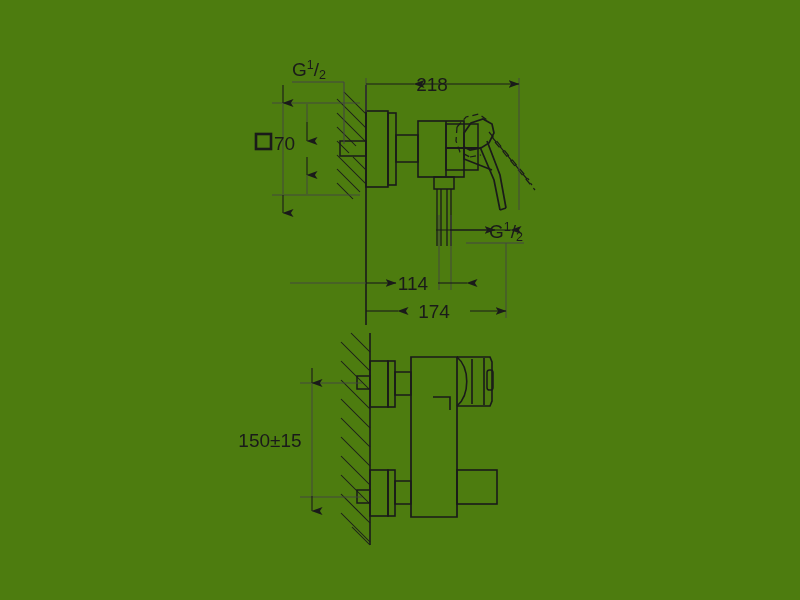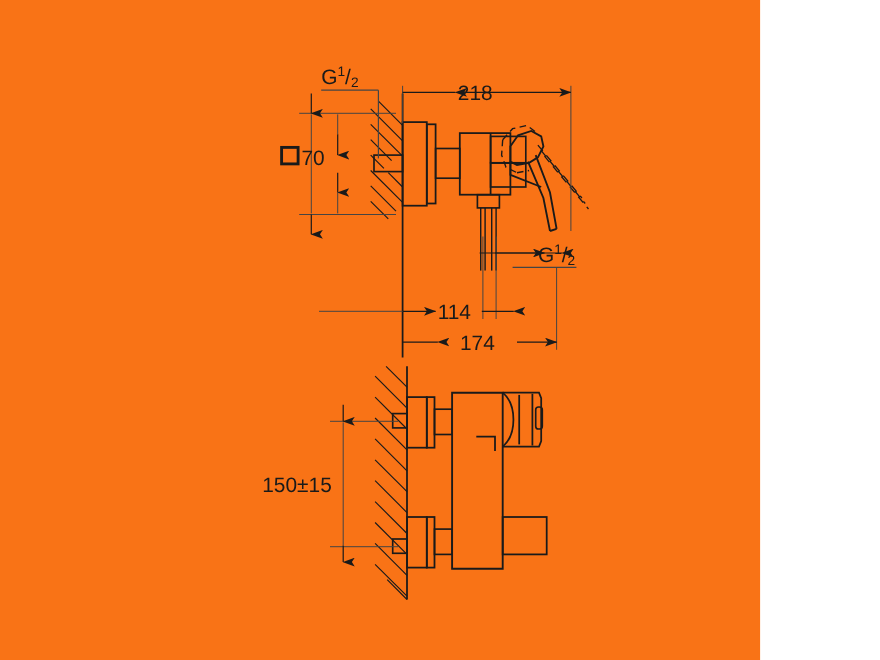--- a/index.html
+++ b/index.html
@@ -1,17 +1,17 @@
 <!DOCTYPE html>
 <html><head>
 <meta charset="utf-8">
 <style>
   html,body{margin:0;padding:0;background:#ffffff;}
   body{width:800px;height:600px;font-family:"Liberation Sans",sans-serif;overflow:hidden;}
-  #sheet{position:relative;width:691px;height:600px;background:#f97316;}
+  #sheet{position:relative;width:800px;height:600px;background:#4d7c0f;}
   #sheet svg{position:absolute;left:0;top:0;}
   .dimtxt{font-family:"Liberation Sans",sans-serif;font-size:19px;fill:#1a1a1a;}
   .gtxt{font-family:"Liberation Sans",sans-serif;font-size:19px;fill:#1a1a1a;}
   .gsup{font-size:12.5px;}
   .gsub{font-size:12.5px;}
   .sqsym{font-family:"Liberation Sans",sans-serif;font-size:19px;fill:#1a1a1a;}
 </style>
 </head>
 <body>
 

